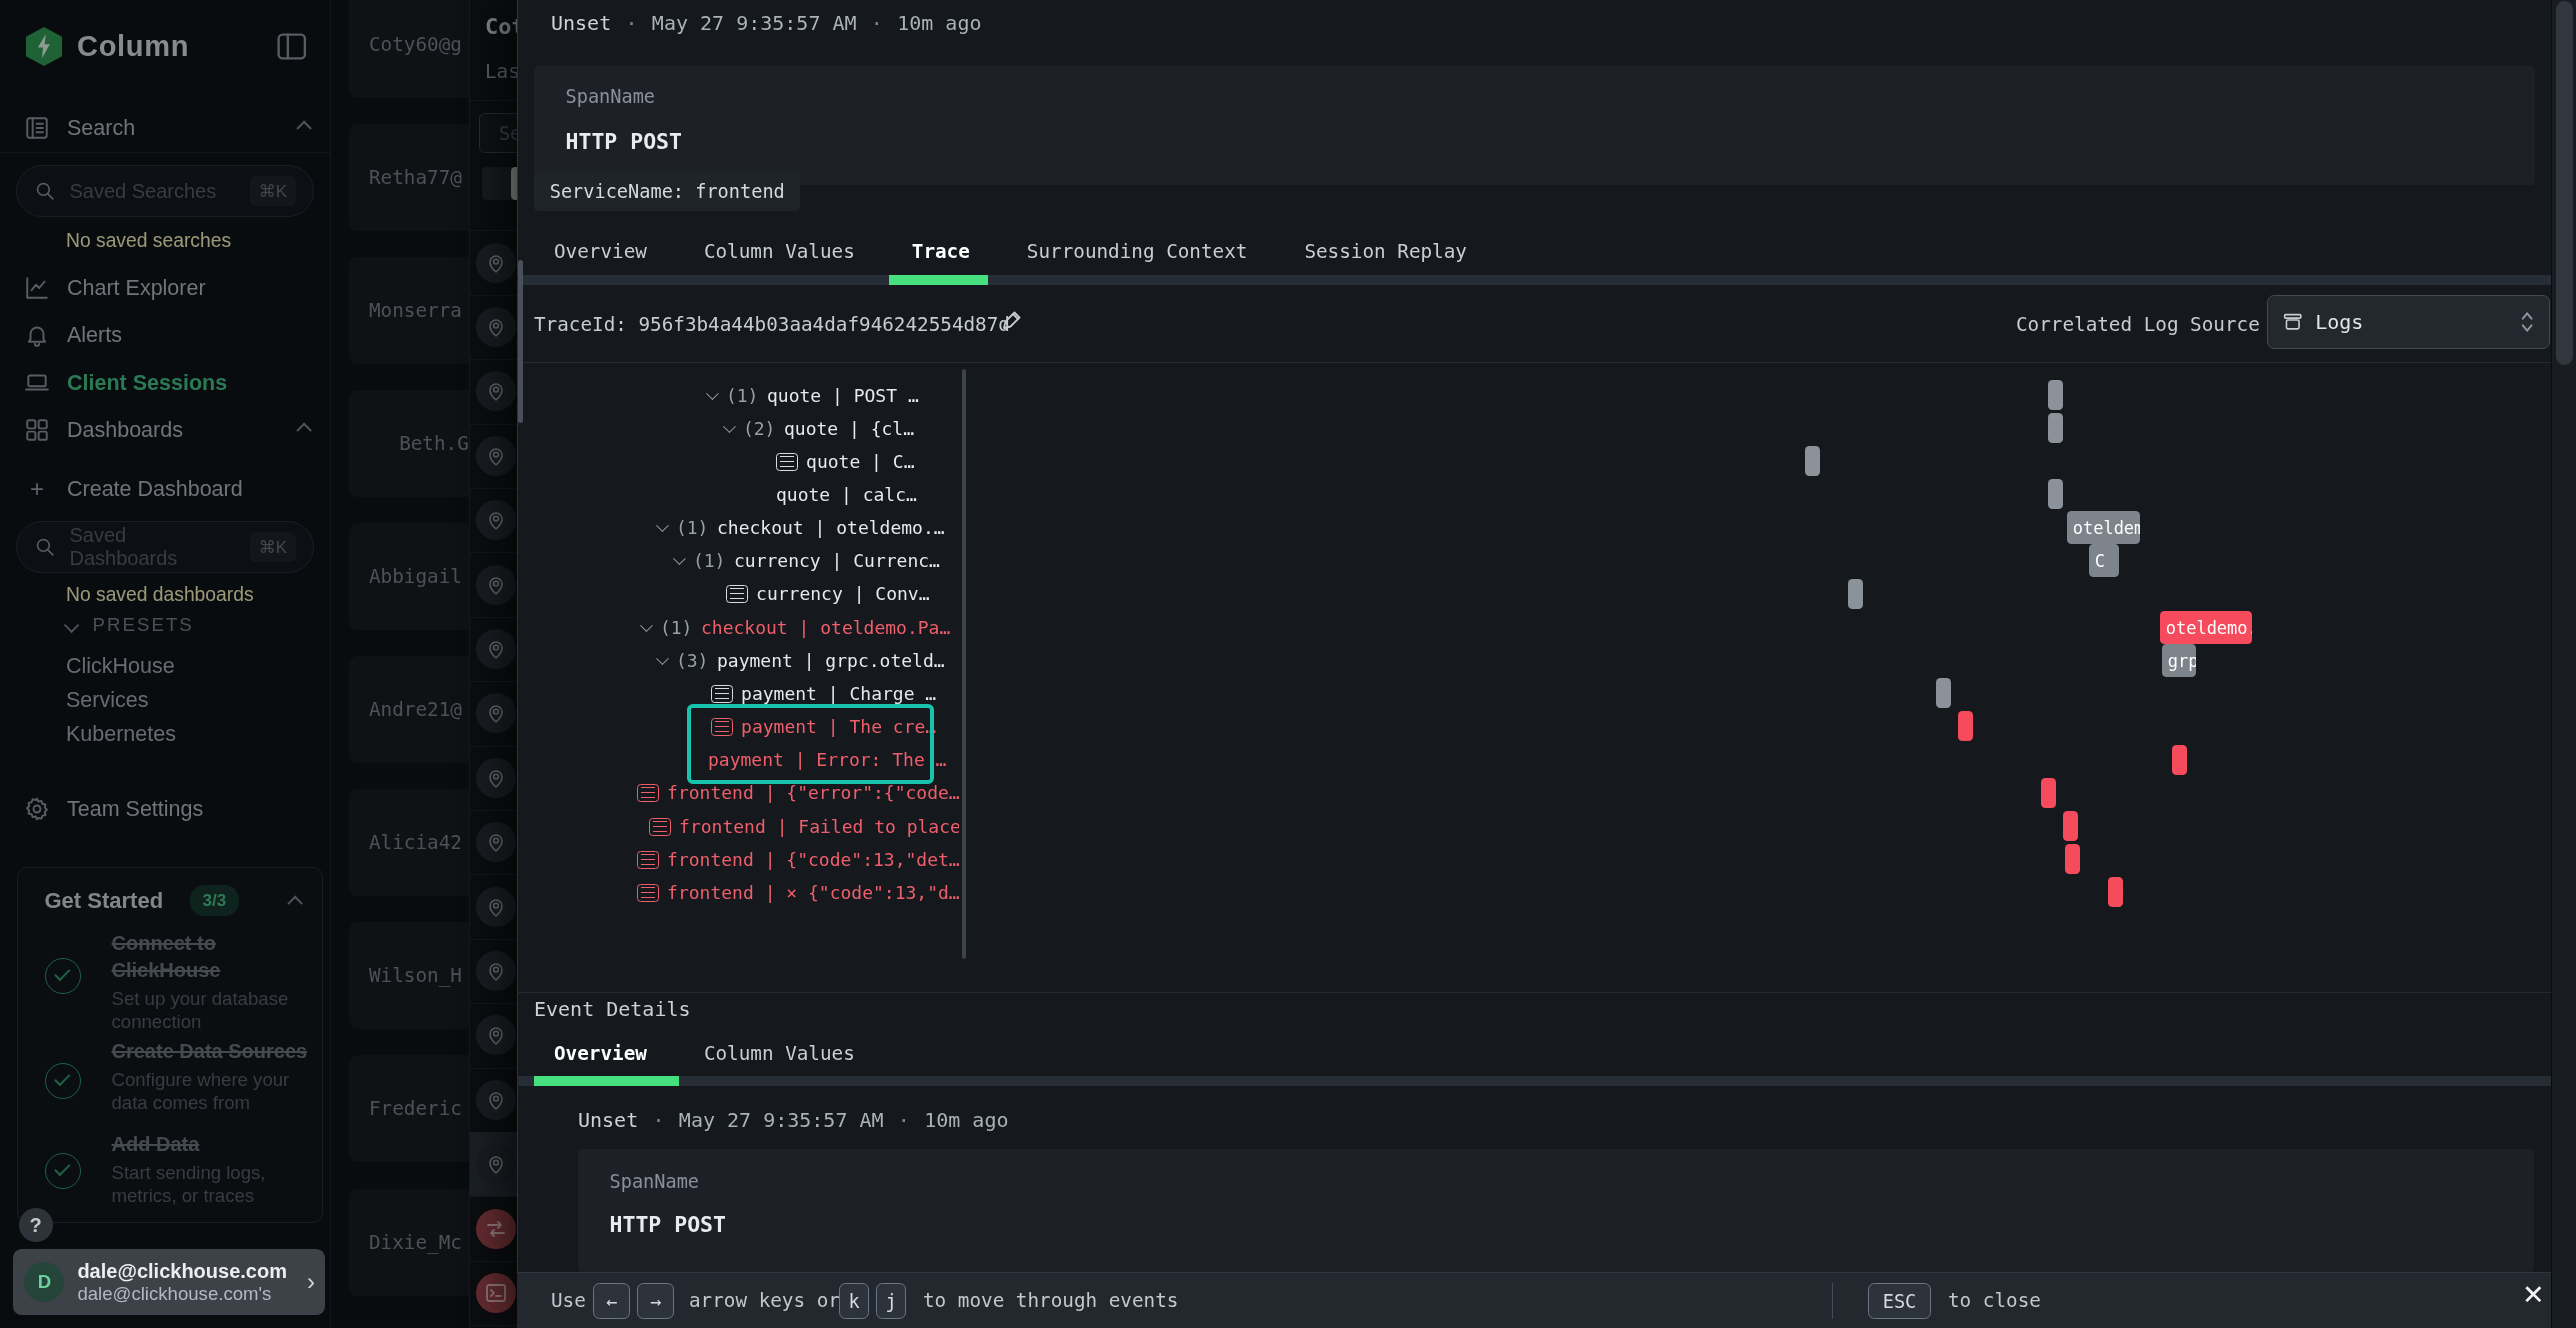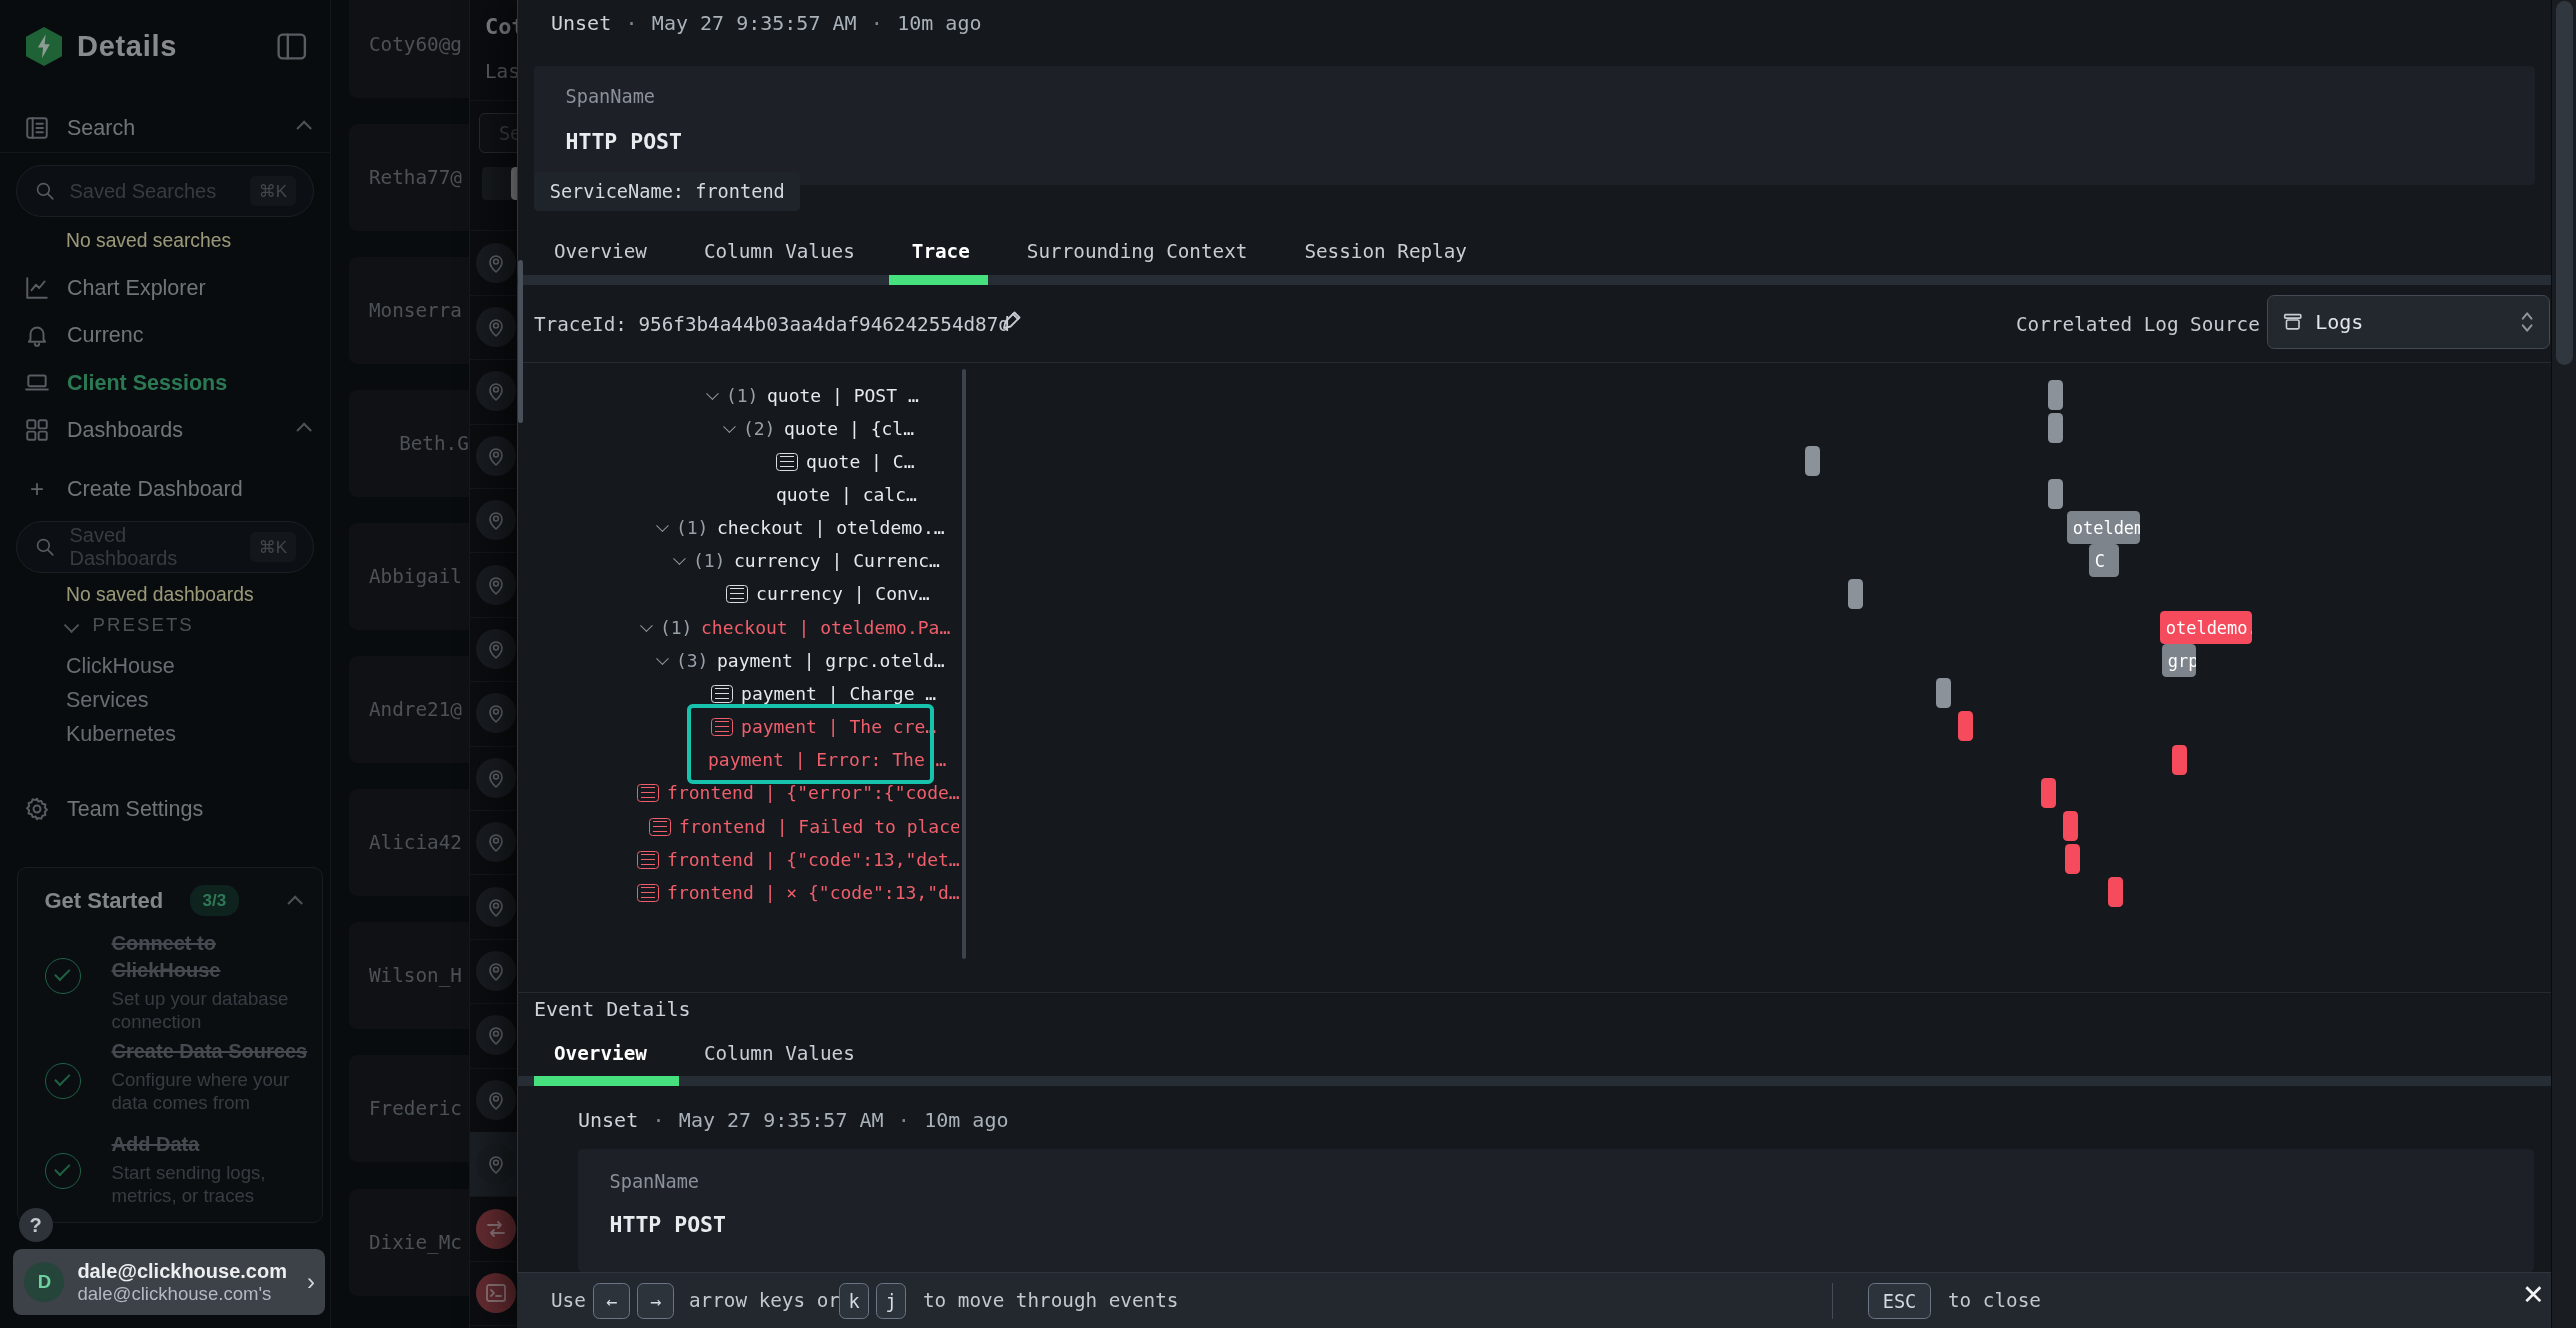--- a/index.html
+++ b/index.html
@@ -107,21 +107,21 @@
 </style>
 </head>
 <body>
 
 <div id="app">
 
   <aside id="sidebar">
     <span class="logo-hex">
         <span class="logo-bolt"></span>
       </span>
-    <div class="brand">Details</div>
+    <div class="brand">Column</div>
     <svg class="abs icon" style="left:276px;top:31.5px" width="31.5" height="29" viewBox="0 0 24 22">
         <rect x="2" y="2" width="20" height="18" rx="3"></rect>
         <path d="M9 2v18"></path>
       </svg>
 
     <div class="nav-row" style="top:106px">
       <svg class="icon" width="26" height="26" viewBox="0 0 24 24">
           <rect x="3" y="3" width="18" height="18" rx="2"></rect>
           <path d="M8 3v18M11.5 8h6M11.5 12h6M11.5 16h6"></path>
         </svg>
@@ -145,21 +145,21 @@
           <path d="M3 3v18h18"></path>
           <path d="M7 14l4-5 3 3 5-6"></path>
         </svg>
       <span class="lbl">Chart Explorer</span>
     </div>
     <div class="nav-row" style="top:313px">
       <svg class="icon" width="26" height="26" viewBox="0 0 24 24">
           <path d="M6 16v-5a6 6 0 0 1 12 0v5l1.5 2.2h-15L6 16z"></path>
           <path d="M10 20a2 2 0 0 0 4 0"></path>
         </svg>
-      <span class="lbl">Currenc</span>
+      <span class="lbl">Alerts</span>
     </div>
     <div class="nav-row" style="top:361px">
       <svg class="icon" width="26" height="26" viewBox="0 0 24 24">
           <rect x="4" y="5" width="16" height="10" rx="1.5"></rect>
           <path d="M2 18h20"></path>
         </svg>
       <span class="lbl" style="color:#45c585;font-weight:bold">Client Sessions</span>
     </div>
     <div class="nav-row" style="top:408px">
       <svg class="icon" width="26" height="26" viewBox="0 0 24 24">

